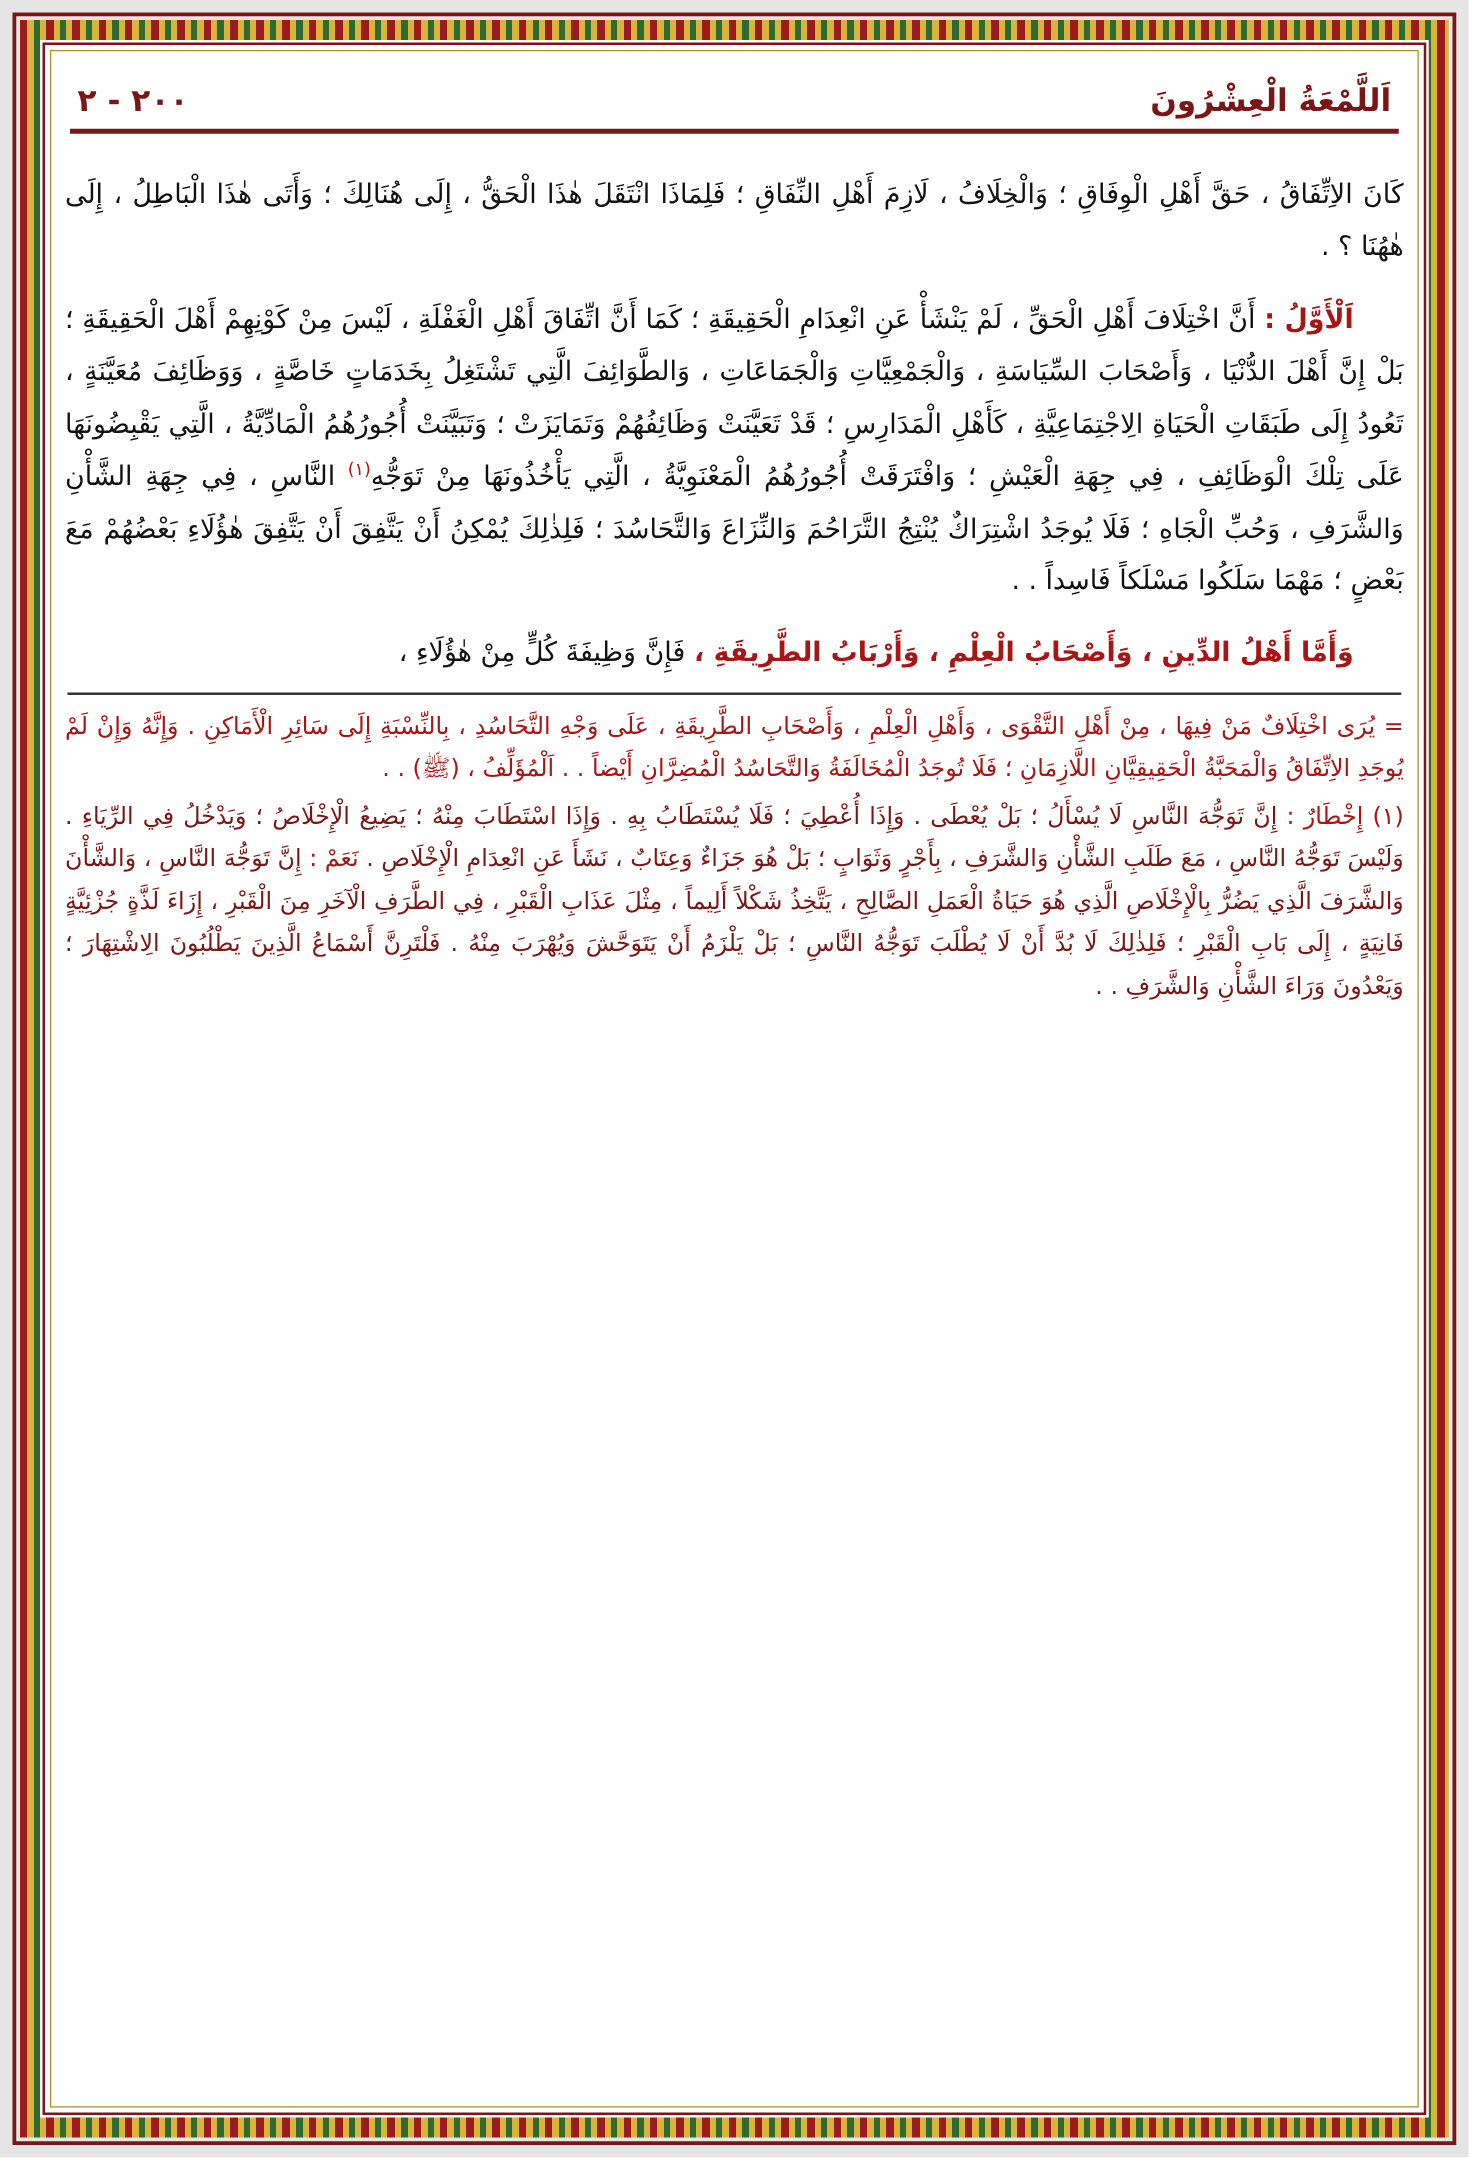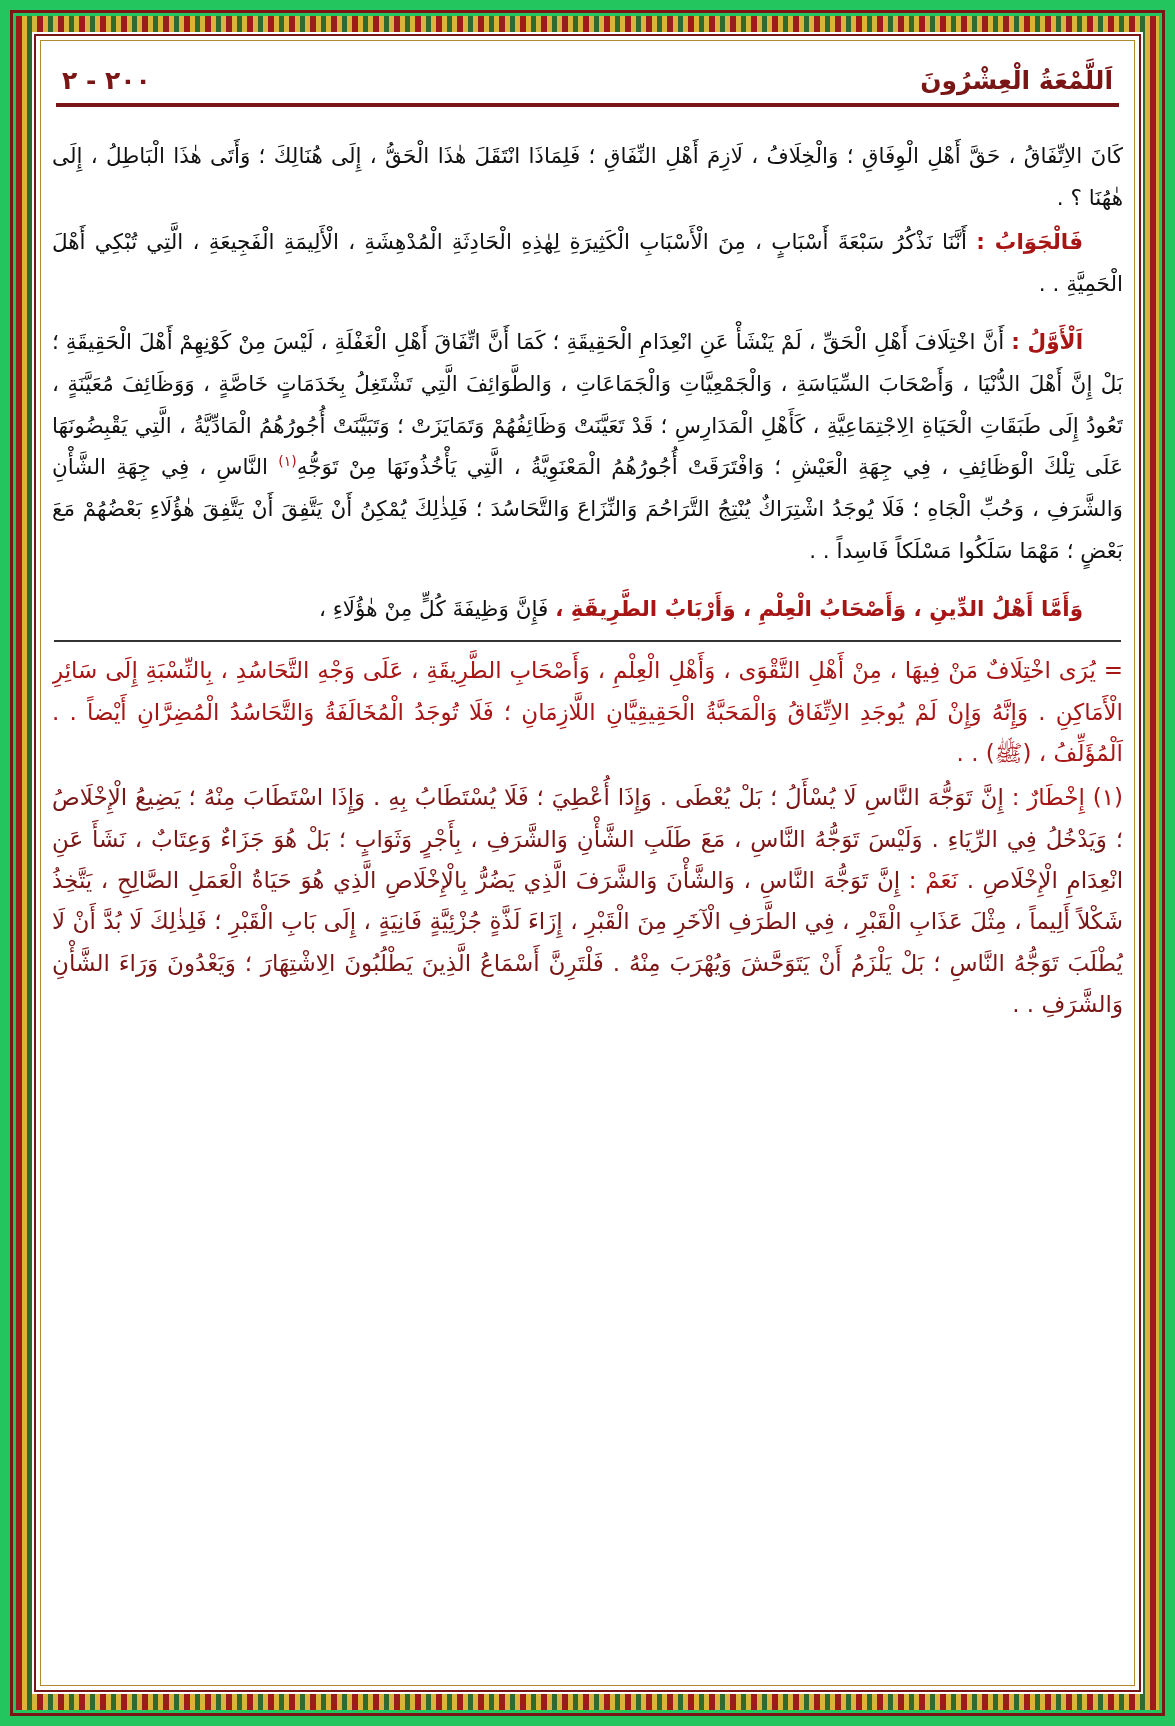--- a/index.html
+++ b/index.html
@@ -12,21 +12,21 @@
     height: 1726px;
     font-family: "DejaVu Sans", sans-serif;
   }
 
   
   .page {
     position: relative;
     width: 1175px;
     height: 1726px;
     box-sizing: border-box;
-    background: #22c55e;
+    background: #e5e5e5;
     padding: 18px;
   }
   .frame-outer {
     position: absolute;
     inset: 10px;
     border: 3px solid #7b1616;
     box-sizing: border-box;
   }
   .frame-band {
     position: absolute;
@@ -125,21 +125,21 @@
   }
 
   .footnote-rule {
     margin: 10px 2px 8px 2px;
     height: 2px;
     background: #333333;
   }
 
   .footnotes {
     color: #a81515;
-    font-size: 23px;
+    font-size: 19px;
     line-height: 1.8;
     text-align: justify;
     text-align-last: right;
   }
   .footnotes p {
     margin: 0 0 3px 0;
   }
   .fn-equals {
     color: #a81515;
   }
@@ -173,24 +173,20 @@
       <span class="header-title">اَللَّمْعَةُ الْعِشْرُونَ</span>
     </div>
     <div class="header-rule"></div>
 
     <div class="body-text">
 
       <p>
         <span>كَانَ الاِتِّفَاقُ ، حَقَّ أَهْلِ الْوِفَاقِ ؛ وَالْخِلَافُ ، لَازِمَ أَهْلِ النِّفَاقِ ؛ فَلِمَاذَا انْتَقَلَ هٰذَا الْحَقُّ ، إِلَى هُنَالِكَ ؛ وَأَتَى هٰذَا الْبَاطِلُ ، إِلَى هٰهُنَا ؟ .</span>
       </p>
 
-      <p class="indent">
-        <span class="lead">فَالْجَوَابُ :</span>
-        <span>أَنَّنَا نَذْكُرُ سَبْعَةَ أَسْبَابٍ ، مِنَ الْأَسْبَابِ الْكَثِيرَةِ لِهٰذِهِ الْحَادِثَةِ الْمُدْهِشَةِ ، الْأَلِيمَةِ الْفَجِيعَةِ ، الَّتِي تُبْكِي أَهْلَ الْحَمِيَّةِ . .</span>
-      </p>
 
       <div class="gap"></div>
 
       <p class="indent">
         <span class="lead">اَلْأَوَّلُ :</span>
         <span>أَنَّ اخْتِلَافَ أَهْلِ الْحَقِّ ، لَمْ يَنْشَأْ عَنِ انْعِدَامِ الْحَقِيقَةِ ؛ كَمَا أَنَّ اتِّفَاقَ أَهْلِ الْغَفْلَةِ ، لَيْسَ مِنْ كَوْنِهِمْ أَهْلَ الْحَقِيقَةِ ؛ بَلْ إِنَّ أَهْلَ الدُّنْيَا ، وَأَصْحَابَ السِّيَاسَةِ ، وَالْجَمْعِيَّاتِ وَالْجَمَاعَاتِ ، وَالطَّوَائِفَ الَّتِي تَشْتَغِلُ بِخَدَمَاتٍ خَاصَّةٍ ، وَوَظَائِفَ مُعَيَّنَةٍ ، تَعُودُ إِلَى طَبَقَاتِ الْحَيَاةِ الِاجْتِمَاعِيَّةِ ، كَأَهْلِ الْمَدَارِسِ ؛ قَدْ تَعَيَّنَتْ وَظَائِفُهُمْ وَتَمَايَزَتْ ؛ وَتَبَيَّنَتْ أُجُورُهُمُ الْمَادِّيَّةُ ، الَّتِي يَقْبِضُونَهَا عَلَى تِلْكَ الْوَظَائِفِ ، فِي جِهَةِ الْعَيْشِ ؛ وَافْتَرَقَتْ أُجُورُهُمُ الْمَعْنَوِيَّةُ ، الَّتِي يَأْخُذُونَهَا مِنْ تَوَجُّهِ</span><span class="sup">(١)</span>
         <span>النَّاسِ ، فِي جِهَةِ الشَّأْنِ وَالشَّرَفِ ، وَحُبِّ الْجَاهِ ؛ فَلَا يُوجَدُ اشْتِرَاكٌ يُنْتِجُ التَّرَاحُمَ وَالنِّزَاعَ وَالتَّحَاسُدَ ؛ فَلِذٰلِكَ يُمْكِنُ أَنْ يَتَّفِقَ أَنْ يَتَّفِقَ هٰؤُلَاءِ بَعْضُهُمْ مَعَ بَعْضٍ ؛ مَهْمَا سَلَكُوا مَسْلَكاً فَاسِداً . .</span>
       </p>
 
       <div class="gap"></div>

